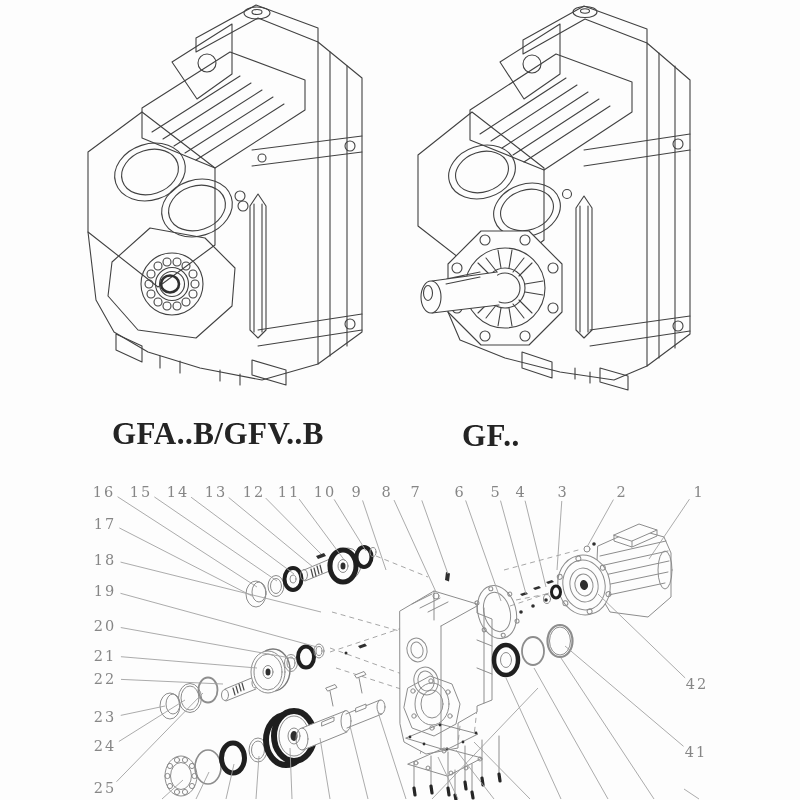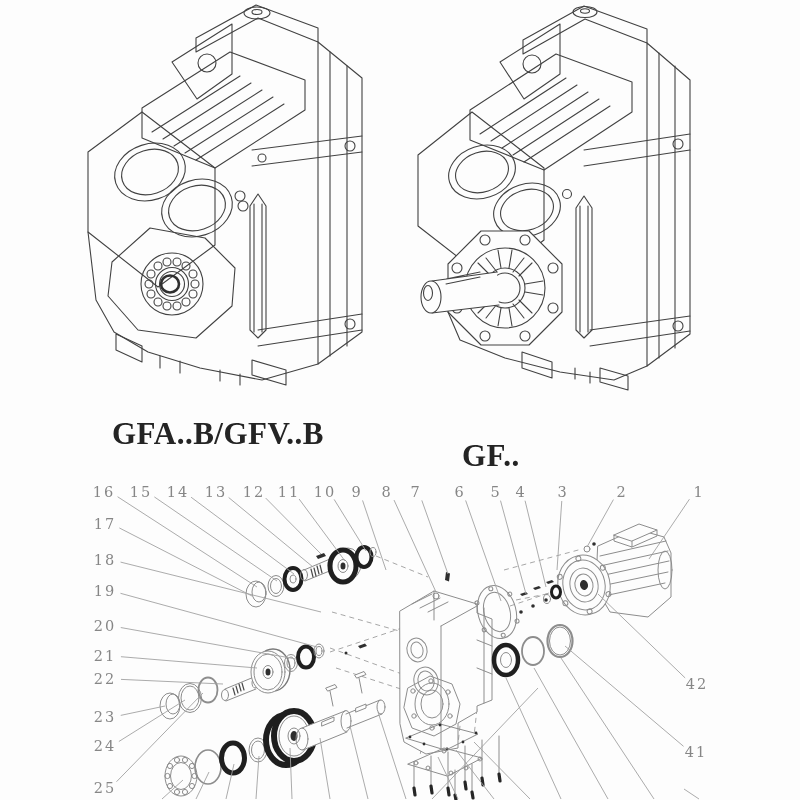--- a/index.html
+++ b/index.html
@@ -3,21 +3,21 @@
 <meta charset="utf-8">
 <style>
   html,body{margin:0;padding:0;background:#fdfdfd;}
   .stage{position:relative;width:800px;height:800px;background:#fdfdfd;overflow:hidden;
          font-family:"Liberation Serif",serif;}
   svg{position:absolute;left:0;top:0;}
   .model-label{position:absolute;font-weight:bold;font-size:31px;color:#242424;
                letter-spacing:.5px;text-align:left;white-space:nowrap;
                font-family:"Liberation Serif","DejaVu Serif",serif;}
   #label-left{left:112px;top:416px;width:300px;}
-  #label-right{left:462px;top:438px;width:160px;}
+  #label-right{left:462px;top:418px;width:160px;}
   
   .s1{stroke:#424242;fill:none;stroke-width:1.1;stroke-linejoin:round;stroke-linecap:round;}
   .s1f{stroke:#424242;fill:#fdfdfd;stroke-width:1.1;stroke-linejoin:round;}
   .e{stroke:#8d8d8d;fill:none;stroke-width:1;stroke-linejoin:round;stroke-linecap:round;}
   .ef{stroke:#8d8d8d;fill:#fdfdfd;stroke-width:1;stroke-linejoin:round;}
   .rim{stroke:#1f1f1f;fill:none;}
   .rimf{stroke:#1f1f1f;fill:#fdfdfd;}
   .dash{stroke:#9d9d9d;fill:none;stroke-width:.9;stroke-dasharray:5 4;}
   .fd{fill:#2f2f2f;stroke:none;}
   .num{font-family:"DejaVu Serif","Liberation Serif",serif;font-size:14.5px;

